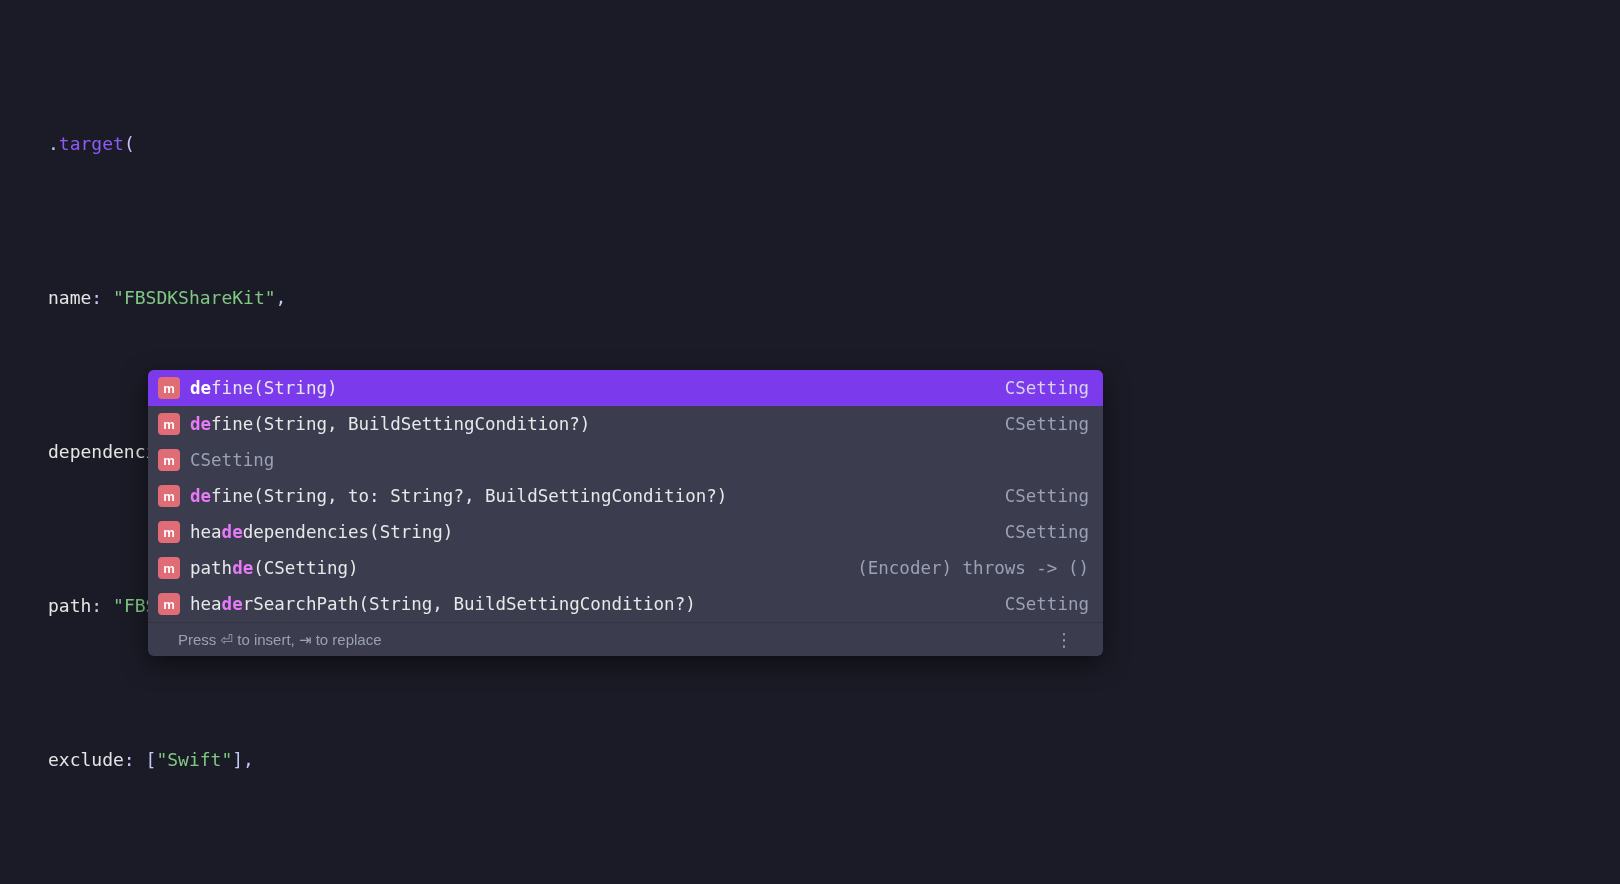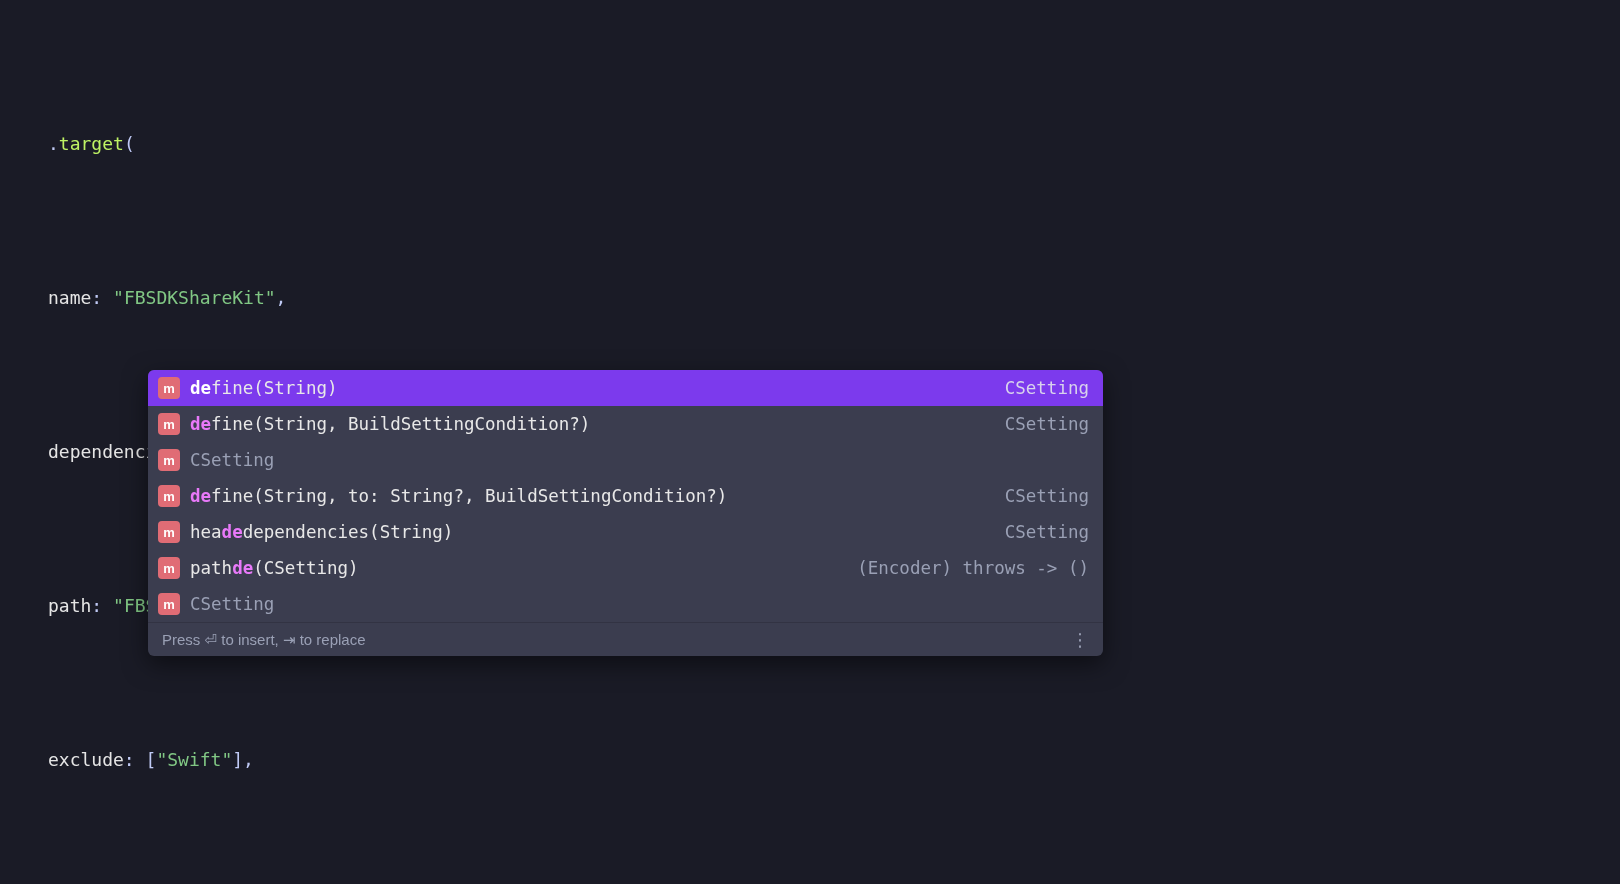--- a/index.html
+++ b/index.html
@@ -19,21 +19,21 @@
     white-space: pre;
     position: relative;
   }
   .line {
     padding-left: 48px;
     height: 40px;
     display: flex;
     align-items: center;
   }
   .fn   { color: #e5e5e5; }   
-  .call { color: #bef264; }   
+  .call { color: #8b5cf6; }   
   .str  { color: #81c784; }   
   .pun  { color: #c0caf5; }
 
   .autocomplete {
     position: absolute;
     top: 370px;
     left: 148px;
     width: 955px;
     background: #3b3d4f;
     border-radius: 6px;
@@ -70,21 +70,21 @@
   .ac-item .ac-label { color: #e8e8e8; }
   .match { color: #e879f9; font-weight: 600; }
   .ac-item.selected .match { color: #fff; }
   .ac-return { color: #9aa0b5; }
   .ac-item.selected .ac-return { color: #d8d2ec; }
   .ac-footer {
     display: flex;
     align-items: center;
     justify-content: space-between;
     height: 34px;
-    padding: 0 14px;
+    padding: 0 30px;
     color: #9aa0b5;
     font-size: 15px;
     font-family: -apple-system, sans-serif;
     border-top: 1px solid rgba(0,0,0,0.15);
   }
   .vdots { letter-spacing: 0; font-size: 18px; color:#9aa0b5; }
 </style>
 </head>
 <body>
 
@@ -157,19 +157,20 @@
       <div class="ac-label"><span>hea</span><span class="match">de</span><span>dependencies(String)</span></div>
       <div class="ac-return">CSetting</div>
     </div>
     <div class="ac-item">
       <div class="ac-icon">m</div>
       <div class="ac-label"><span>path</span><span class="match">de</span><span>(CSetting)</span></div>
       <div class="ac-return">(Encoder) throws -&gt; ()</div>
     </div>
     <div class="ac-item">
       <div class="ac-icon">m</div>
+      <div class="ac-label"><span>hea</span><span class="match">de</span><span>rSearchPath(String, BuildSettingCondition?)</span></div>
       <div class="ac-return">CSetting</div>
     </div>
     <div class="ac-footer">
       <span>Press ⏎ to insert, ⇥ to replace</span>
       <span class="vdots">⋮</span>
     </div>
   </div>
 
 </body></html>

